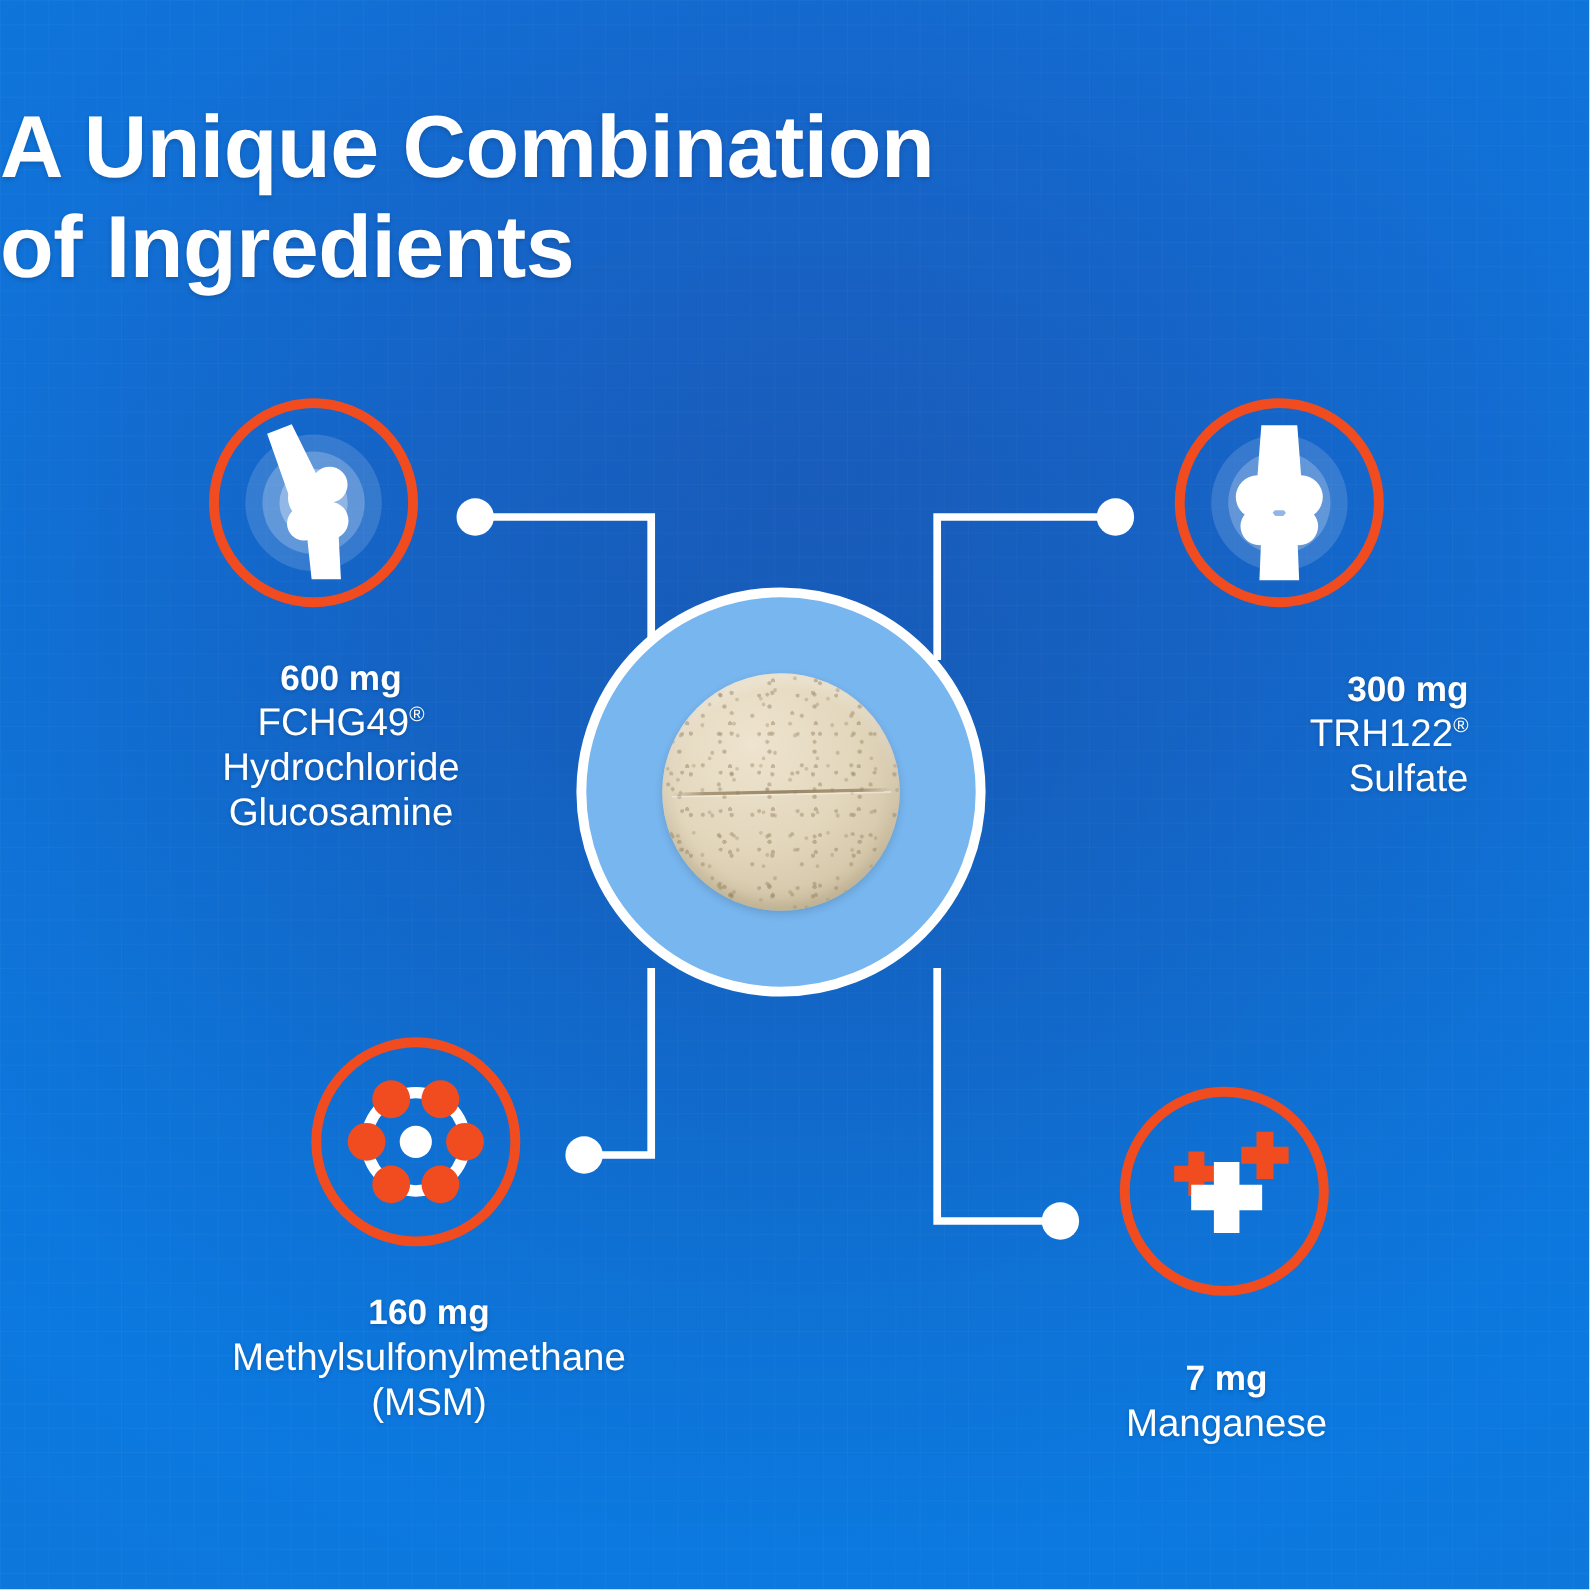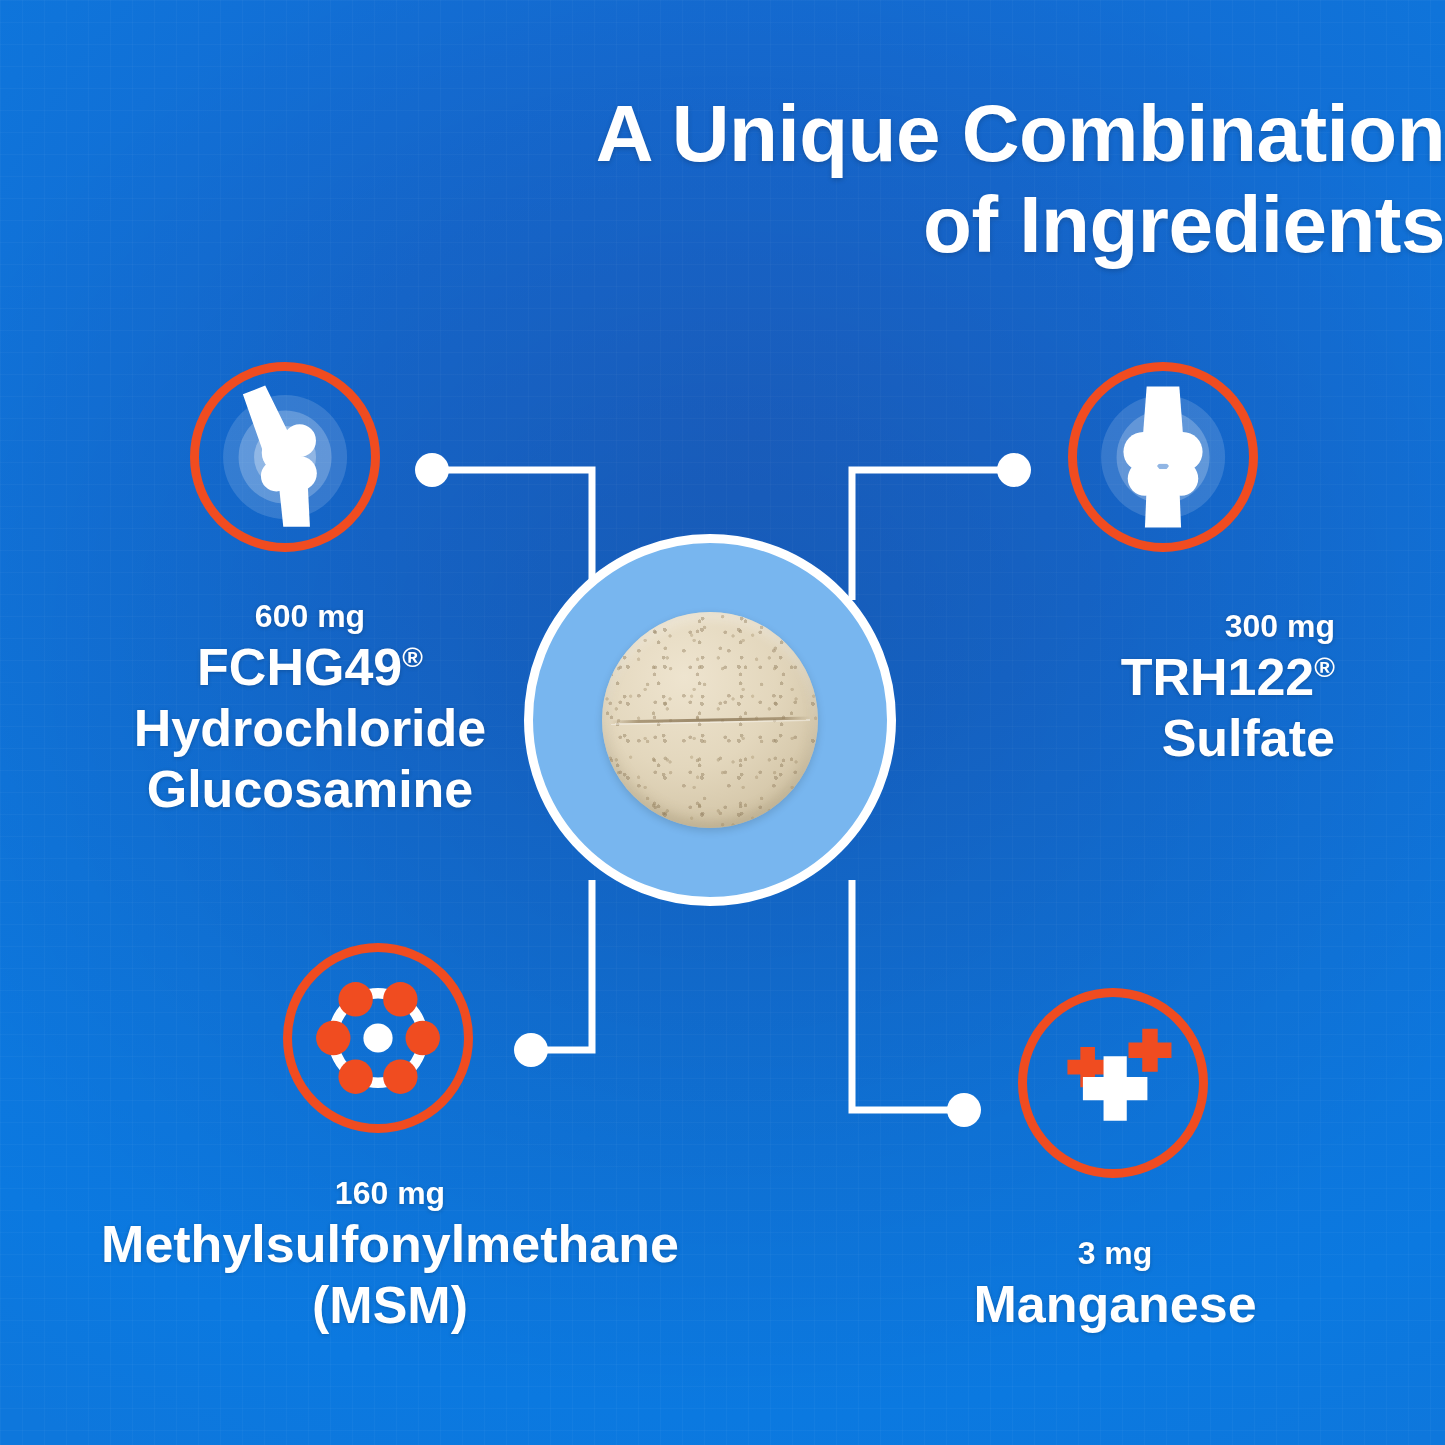--- a/index.html
+++ b/index.html
@@ -37,21 +37,21 @@
     background: radial-gradient(ellipse 80% 70% at 50% 45%, rgba(0,0,0,0.10) 0%, rgba(0,0,0,0.04) 45%, rgba(0,0,0,0) 75%);
     pointer-events: none;
   }
 
   
   #title {
     position: absolute;
     top: 88px;
     left: 0;
     width: 100%;
-    text-align: right;
+    text-align: left;
     color: #ffffff;
     font-weight: bold;
     font-size: 80px;
     line-height: 1.14;
     letter-spacing: -0.5px;
     font-stretch: condensed;
     text-shadow: 0 2px 5px rgba(0,0,0,0.18);
   }
   #title .t-line { display: block; }
 
@@ -181,22 +181,22 @@
     text-shadow: 0 1px 4px rgba(0,0,0,0.20);
     line-height: 1.17;
   }
   .dose {
     font-weight: bold;
     font-size: 32px;
     display: block;
     margin-bottom: 2px;
   }
   .desc {
-    font-weight: bold;
-    font-size: 52px;
+    font-weight: normal;
+    font-size: 35px;
     display: block;
   }
   .desc sup { font-size: 0.54em; vertical-align: super; line-height: 0; }
 
   #text-glucosamine { left: 95px;  top: 598px;  width: 430px; }
   #text-chondroitin { left: 985px; top: 608px;  width: 350px; text-align: right; }
   #text-msm         { left: 85px;  top: 1175px; width: 610px; }
   #text-manganese   { left: 930px; top: 1235px; width: 370px; }
 </style>
 </head>
@@ -329,17 +329,17 @@
     <span class="desc">Sulfate</span>
   </div>
 
   <div class="info-text" id="text-msm">
     <span class="dose">160 mg</span>
     <span class="desc">Methylsulfonylmethane</span>
     <span class="desc">(MSM)</span>
   </div>
 
   <div class="info-text" id="text-manganese">
-    <span class="dose">3 mg</span>
+    <span class="dose">7 mg</span>
     <span class="desc">Manganese</span>
   </div>
 
 </div>
 
 </body></html>

